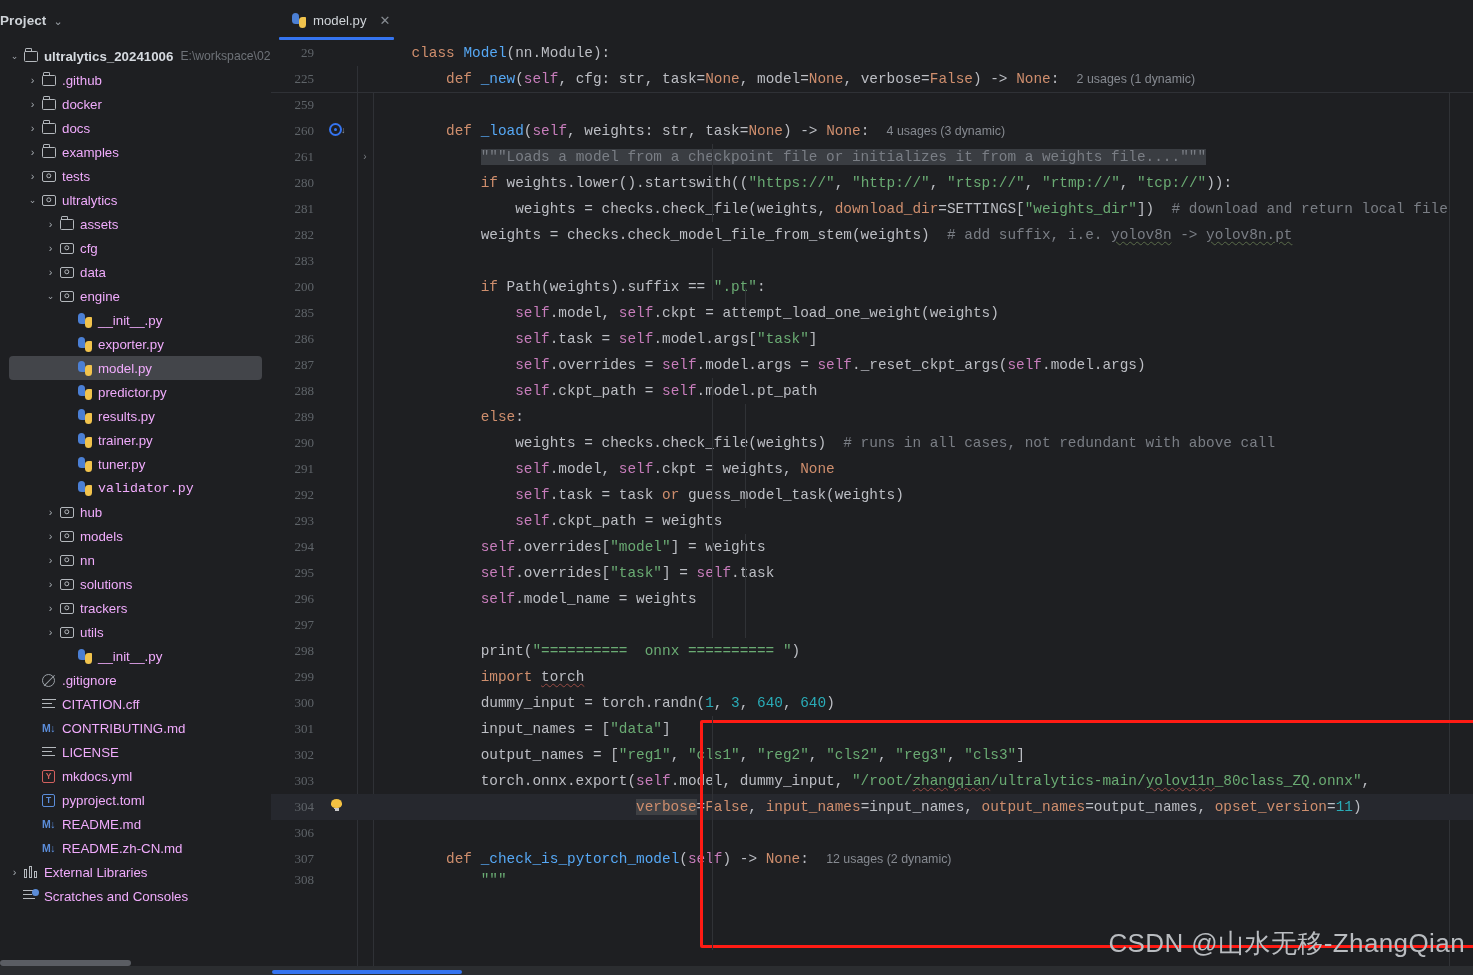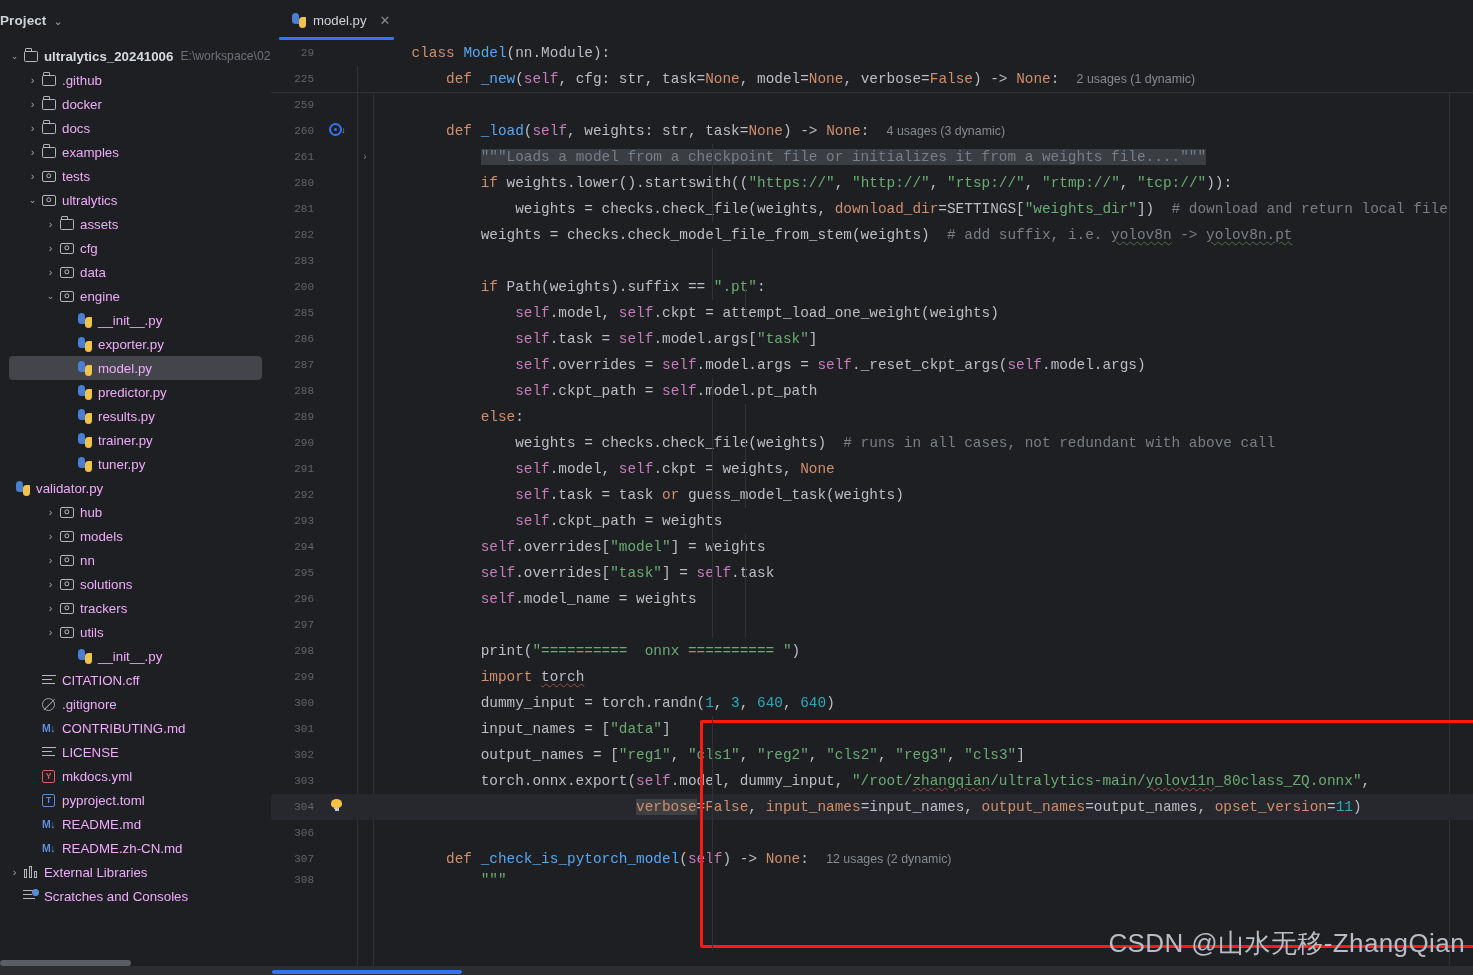--- a/index.html
+++ b/index.html
@@ -110,21 +110,21 @@
   #tab-underline { position:absolute; left:8px; bottom:0; width:115px; height:3px; background:#3574f0; border-radius:1px;}
 
   #code-area { position:absolute; left:0; top:40px; right:0; bottom:0; background:#1e1f22; }
   .cwrap { position:relative; }
 
   .cline { height:26px; position:relative; white-space:pre; }
   .cline.hl { background:#26282e; }
   .gutter-num {
     position:absolute; left:0; top:0; width:47px; height:26px;
     text-align:right; padding-right:4px;
-    color:#5f6469; font-size:11px; font-family:Liberation Mono, monospace;
+    color:#5f6469; font-size:13px; font-family:Liberation Serif, serif;
     line-height:26px;
   }
   .gutter-icons { position:absolute; left:48px; top:0; width:38px; height:26px; }
   .gutter-fold { position:absolute; left:86px; top:0; width:16px; height:26px; color:#7a7f85; font-size:10px; line-height:26px; text-align:center;}
   .ctext {
     position:absolute; left:106px; top:0; height:26px; line-height:26px;
     font-family:"Liberation Mono", monospace; font-size:14.4px;
     color:#bcbec4; letter-spacing:0px;
   }
   
@@ -329,21 +329,21 @@
         <div class="row" style="padding-left: 62px;">
           <span class="arrow"></span>
           <span class="ico">
             <span class="py">
               <i class="p1"></i>
               <i class="p2"></i>
             </span>
           </span>
           <span class="lbl">tuner.py</span>
         </div>
-        <div class="row" style="">
+        <div class="row" style="padding-left: 62px; font-family: Liberation Mono, monospace;">
           <span class="arrow"></span>
           <span class="ico">
             <span class="py">
               <i class="p1"></i>
               <i class="p2"></i>
             </span>
           </span>
           <span class="lbl">validator.py</span>
         </div>
         <div class="row" style="padding-left: 44px;">
@@ -390,38 +390,38 @@
         </div>
         <div class="row" style="padding-left: 62px;">
           <span class="arrow"></span>
           <span class="ico">
             <span class="py">
               <i class="p1"></i>
               <i class="p2"></i>
             </span>
           </span>
           <span class="lbl">__init__.py</span>
+        </div>
+        <div class="row" style="padding-left: 26px;">
+          <span class="arrow"></span>
+          <span class="ico">
+            <span class="gitig"></span>
+          </span>
+          <span class="lbl">.gitignore</span>
         </div>
         <div class="row" style="padding-left: 26px;">
           <span class="arrow"></span>
           <span class="ico">
             <span class="lines">
               <i style="top:0;width:14px"></i>
               <i style="top:4px;width:10px"></i>
               <i style="top:8px;width:13px"></i>
             </span>
           </span>
           <span class="lbl">CITATION.cff</span>
-        </div>
-        <div class="row" style="padding-left: 26px;">
-          <span class="arrow"></span>
-          <span class="ico">
-            <span class="gitig"></span>
-          </span>
-          <span class="lbl">.gitignore</span>
         </div>
         <div class="row" style="padding-left: 26px;">
           <span class="arrow"></span>
           <span class="ico">
             <span class="md">M↓</span>
           </span>
           <span class="lbl">CONTRIBUTING.md</span>
         </div>
         <div class="row" style="padding-left: 26px;">
           <span class="arrow"></span>

